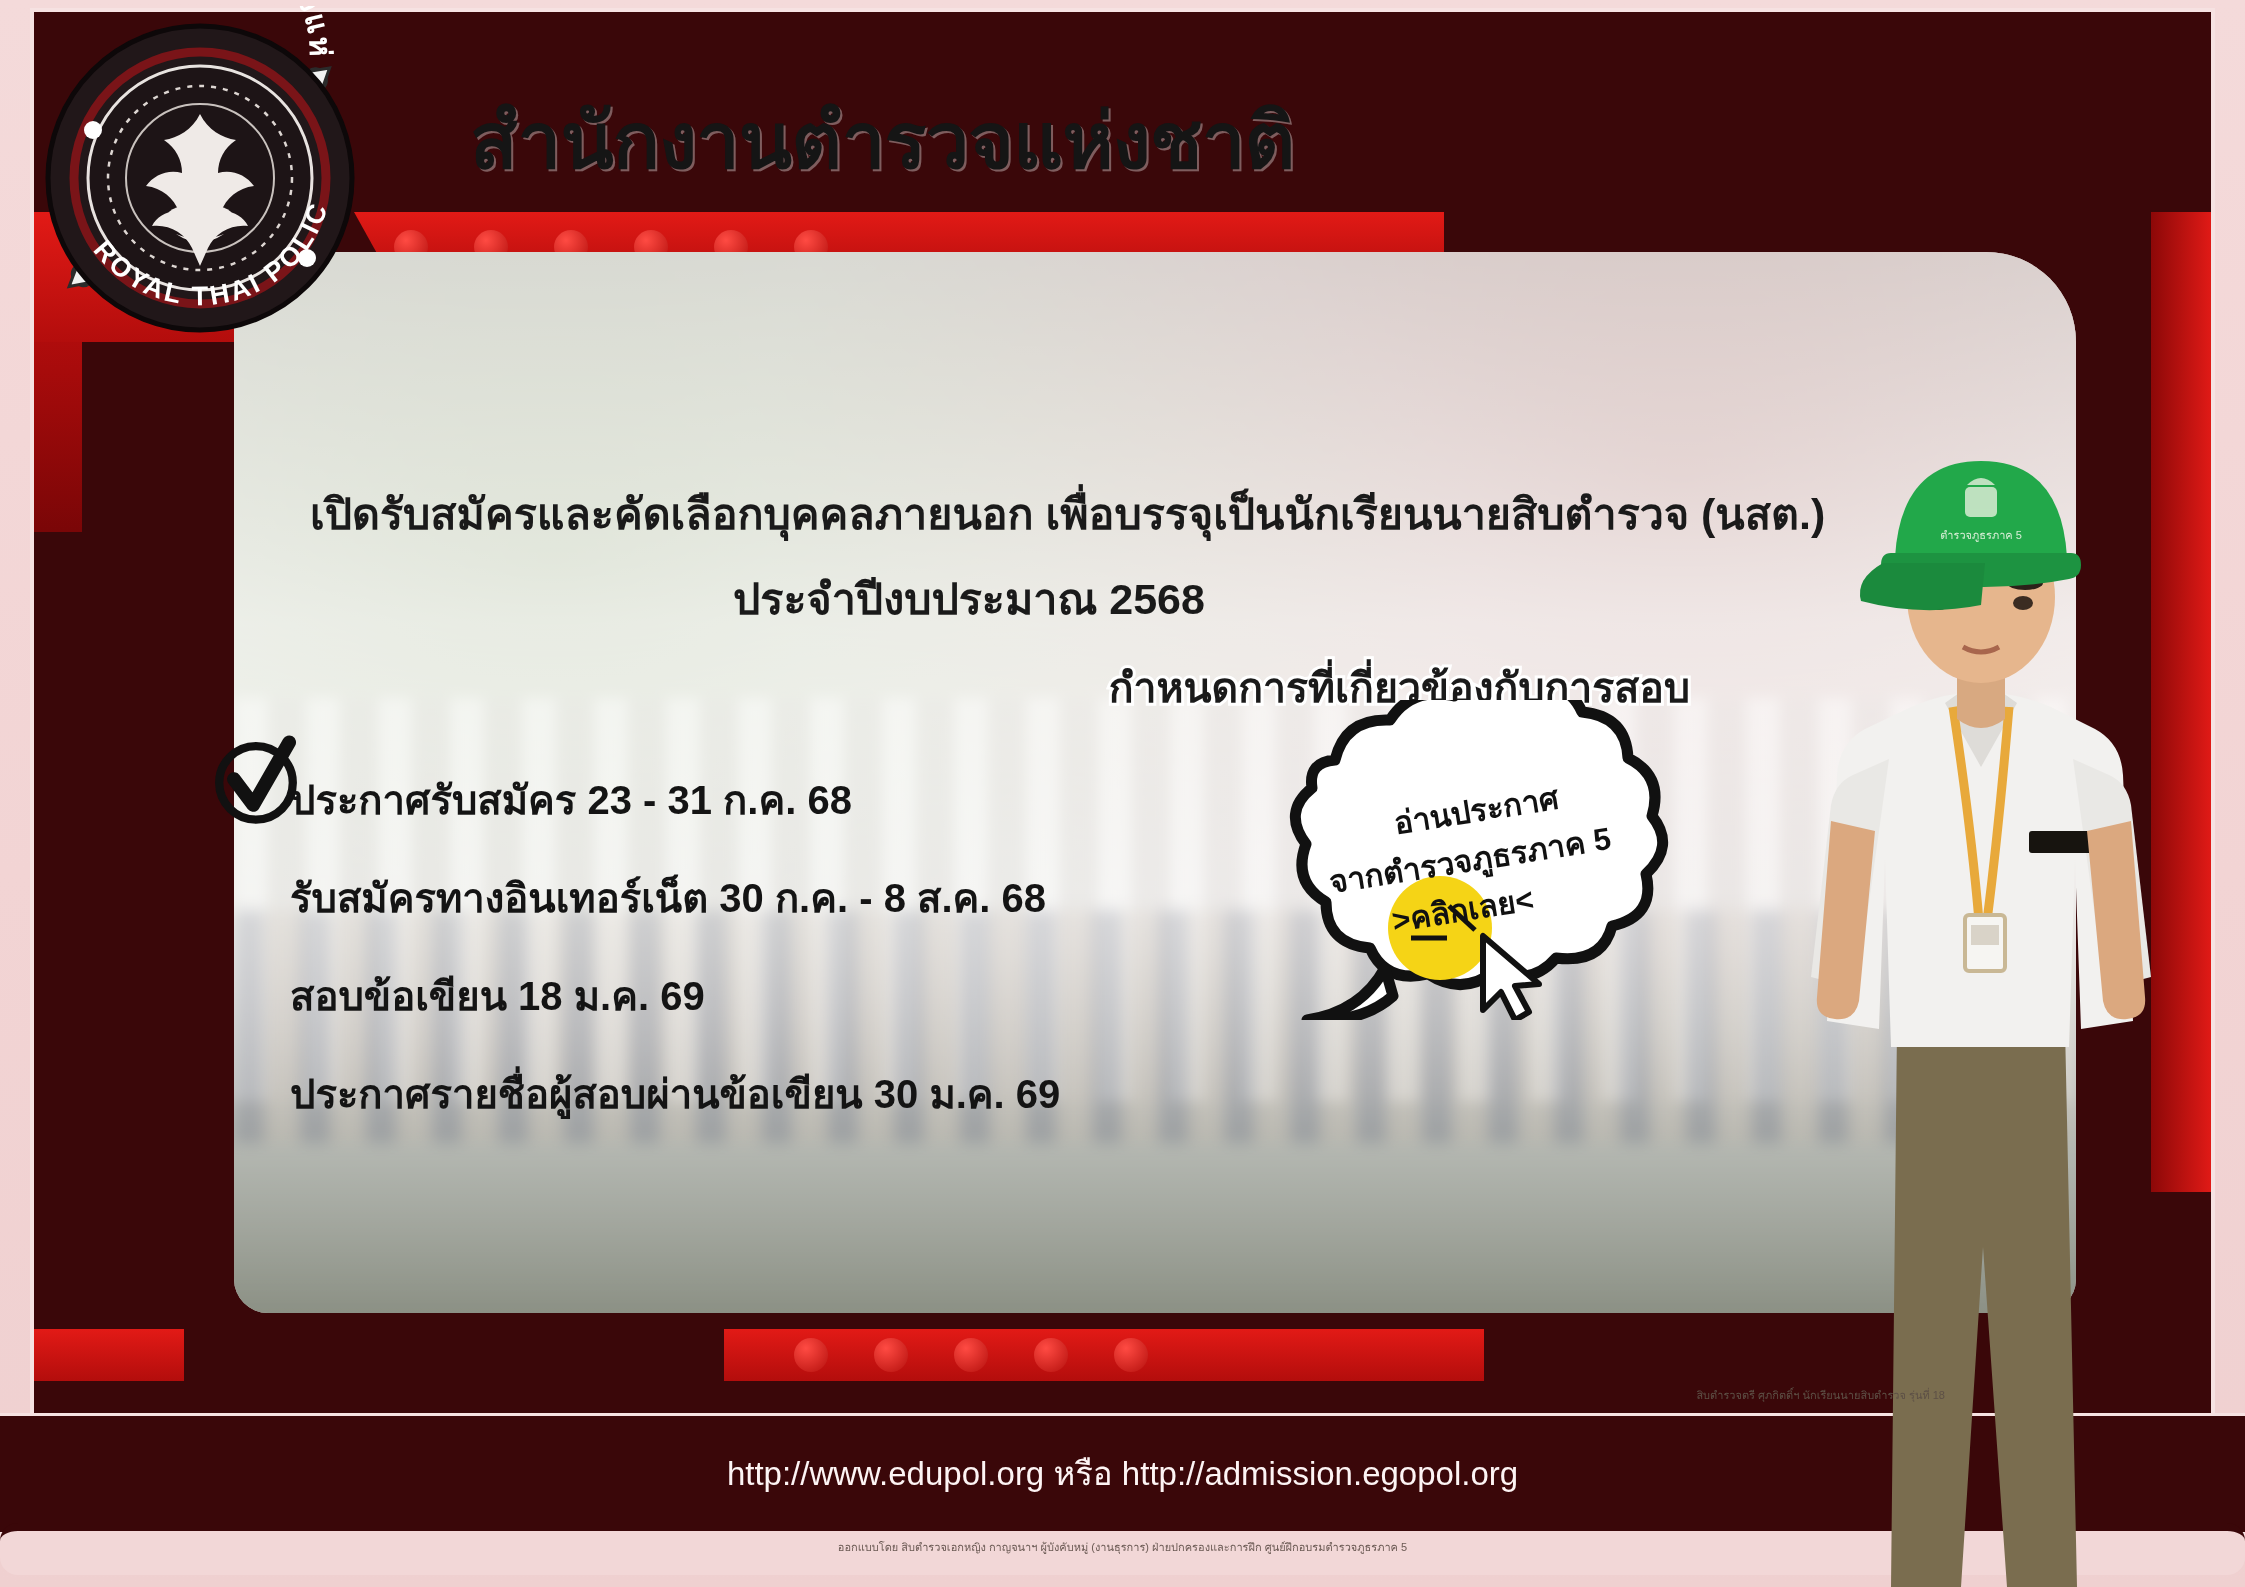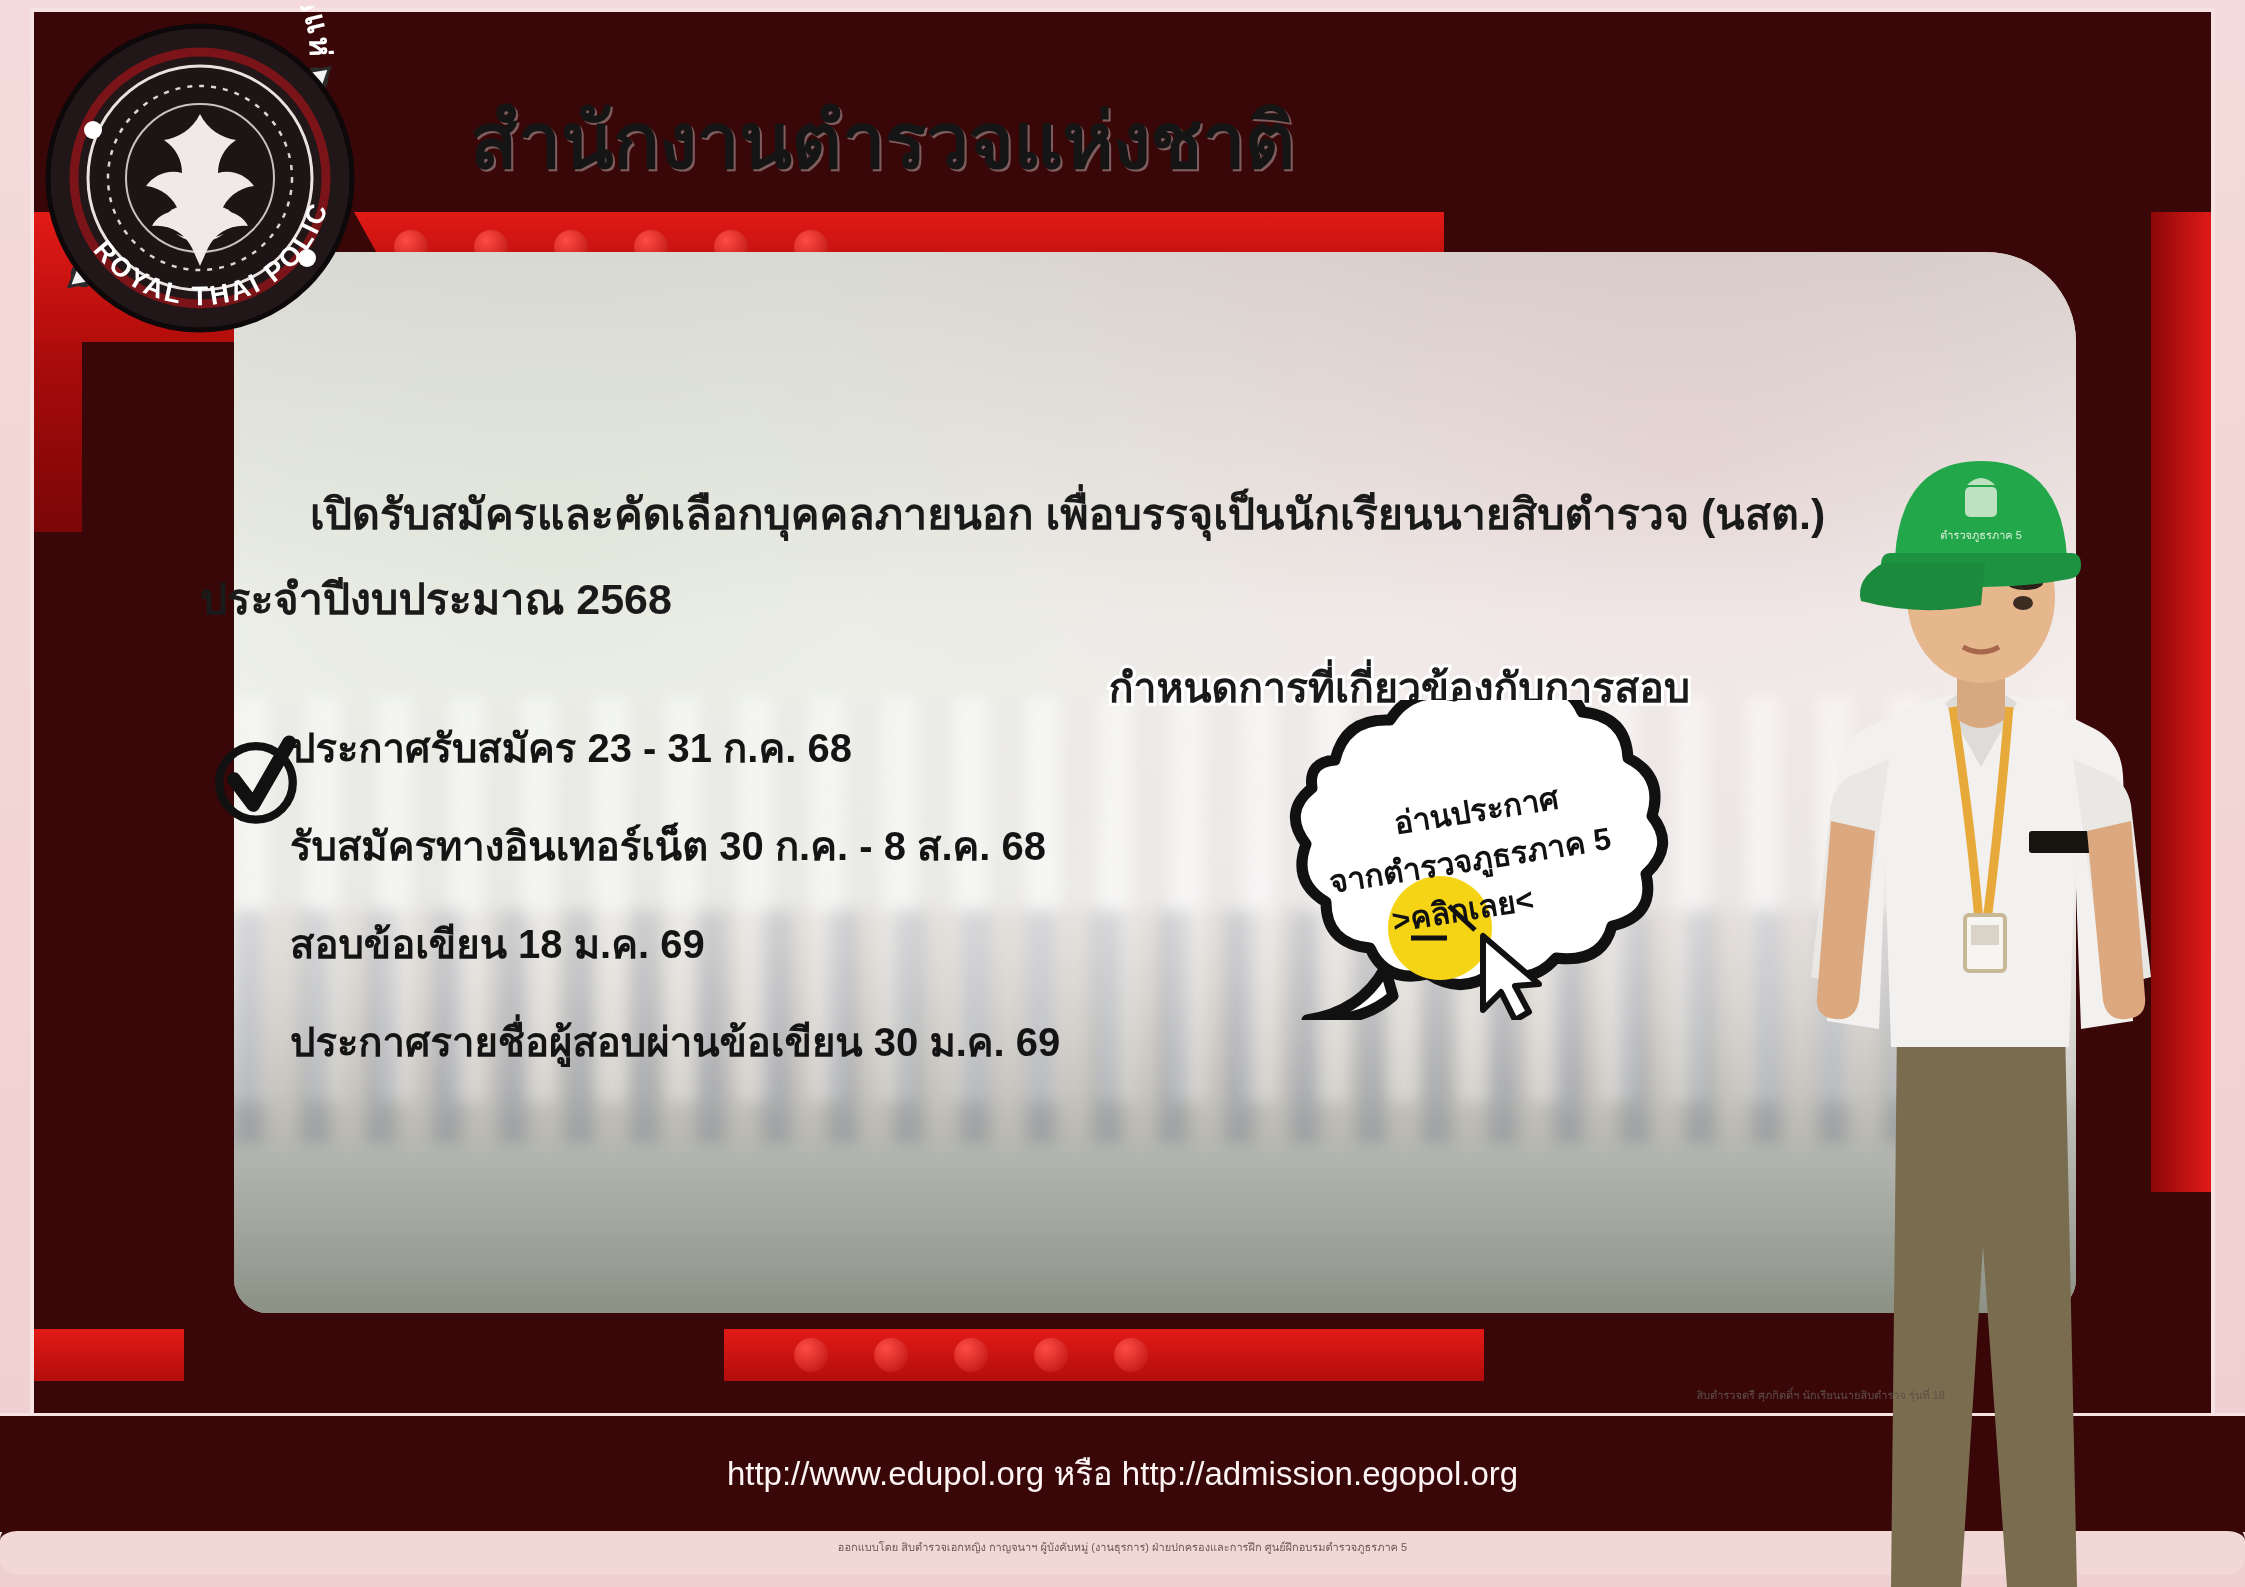--- a/index.html
+++ b/index.html
@@ -100,33 +100,33 @@
   }
 
   
   #content { position:absolute; left:200px; top:240px; right:135px; bottom:160px; z-index:22; }
 
   .line-1 {
     position:absolute; left:110px; top:240px;
     font-size:43px; font-weight:bold; color:#1a1a1a; white-space:nowrap;
   }
   .line-2 {
-    position:absolute; left:0; right:12px; top:325px; 
+    position:absolute; left:0; right:12px; top:325px; text-align:center;
     font-size:43px; font-weight:bold; color:#1a1a1a;
     padding-right:360px;
   }
   .line-3 {
     position:absolute; left:0; right:0; top:415px; text-align:right;
     font-size:41px; font-weight:bold; color:#1a1a1a;
     padding-right:420px;
     -webkit-text-stroke:6px #ffffff;
     paint-order:stroke fill;
   }
 
-  .sched { position:absolute; left:90px; top:476px; }
+  .sched { position:absolute; left:90px; top:528px; }
   .sched-row {
     font-size:40px; font-weight:bold; color:#141414;
     margin-bottom:34px; white-space:nowrap; position:relative;
   }
 
   #check-icon {
     position:absolute; left:10px; top:495px; width:92px; height:92px; z-index:24;
   }
 
   

